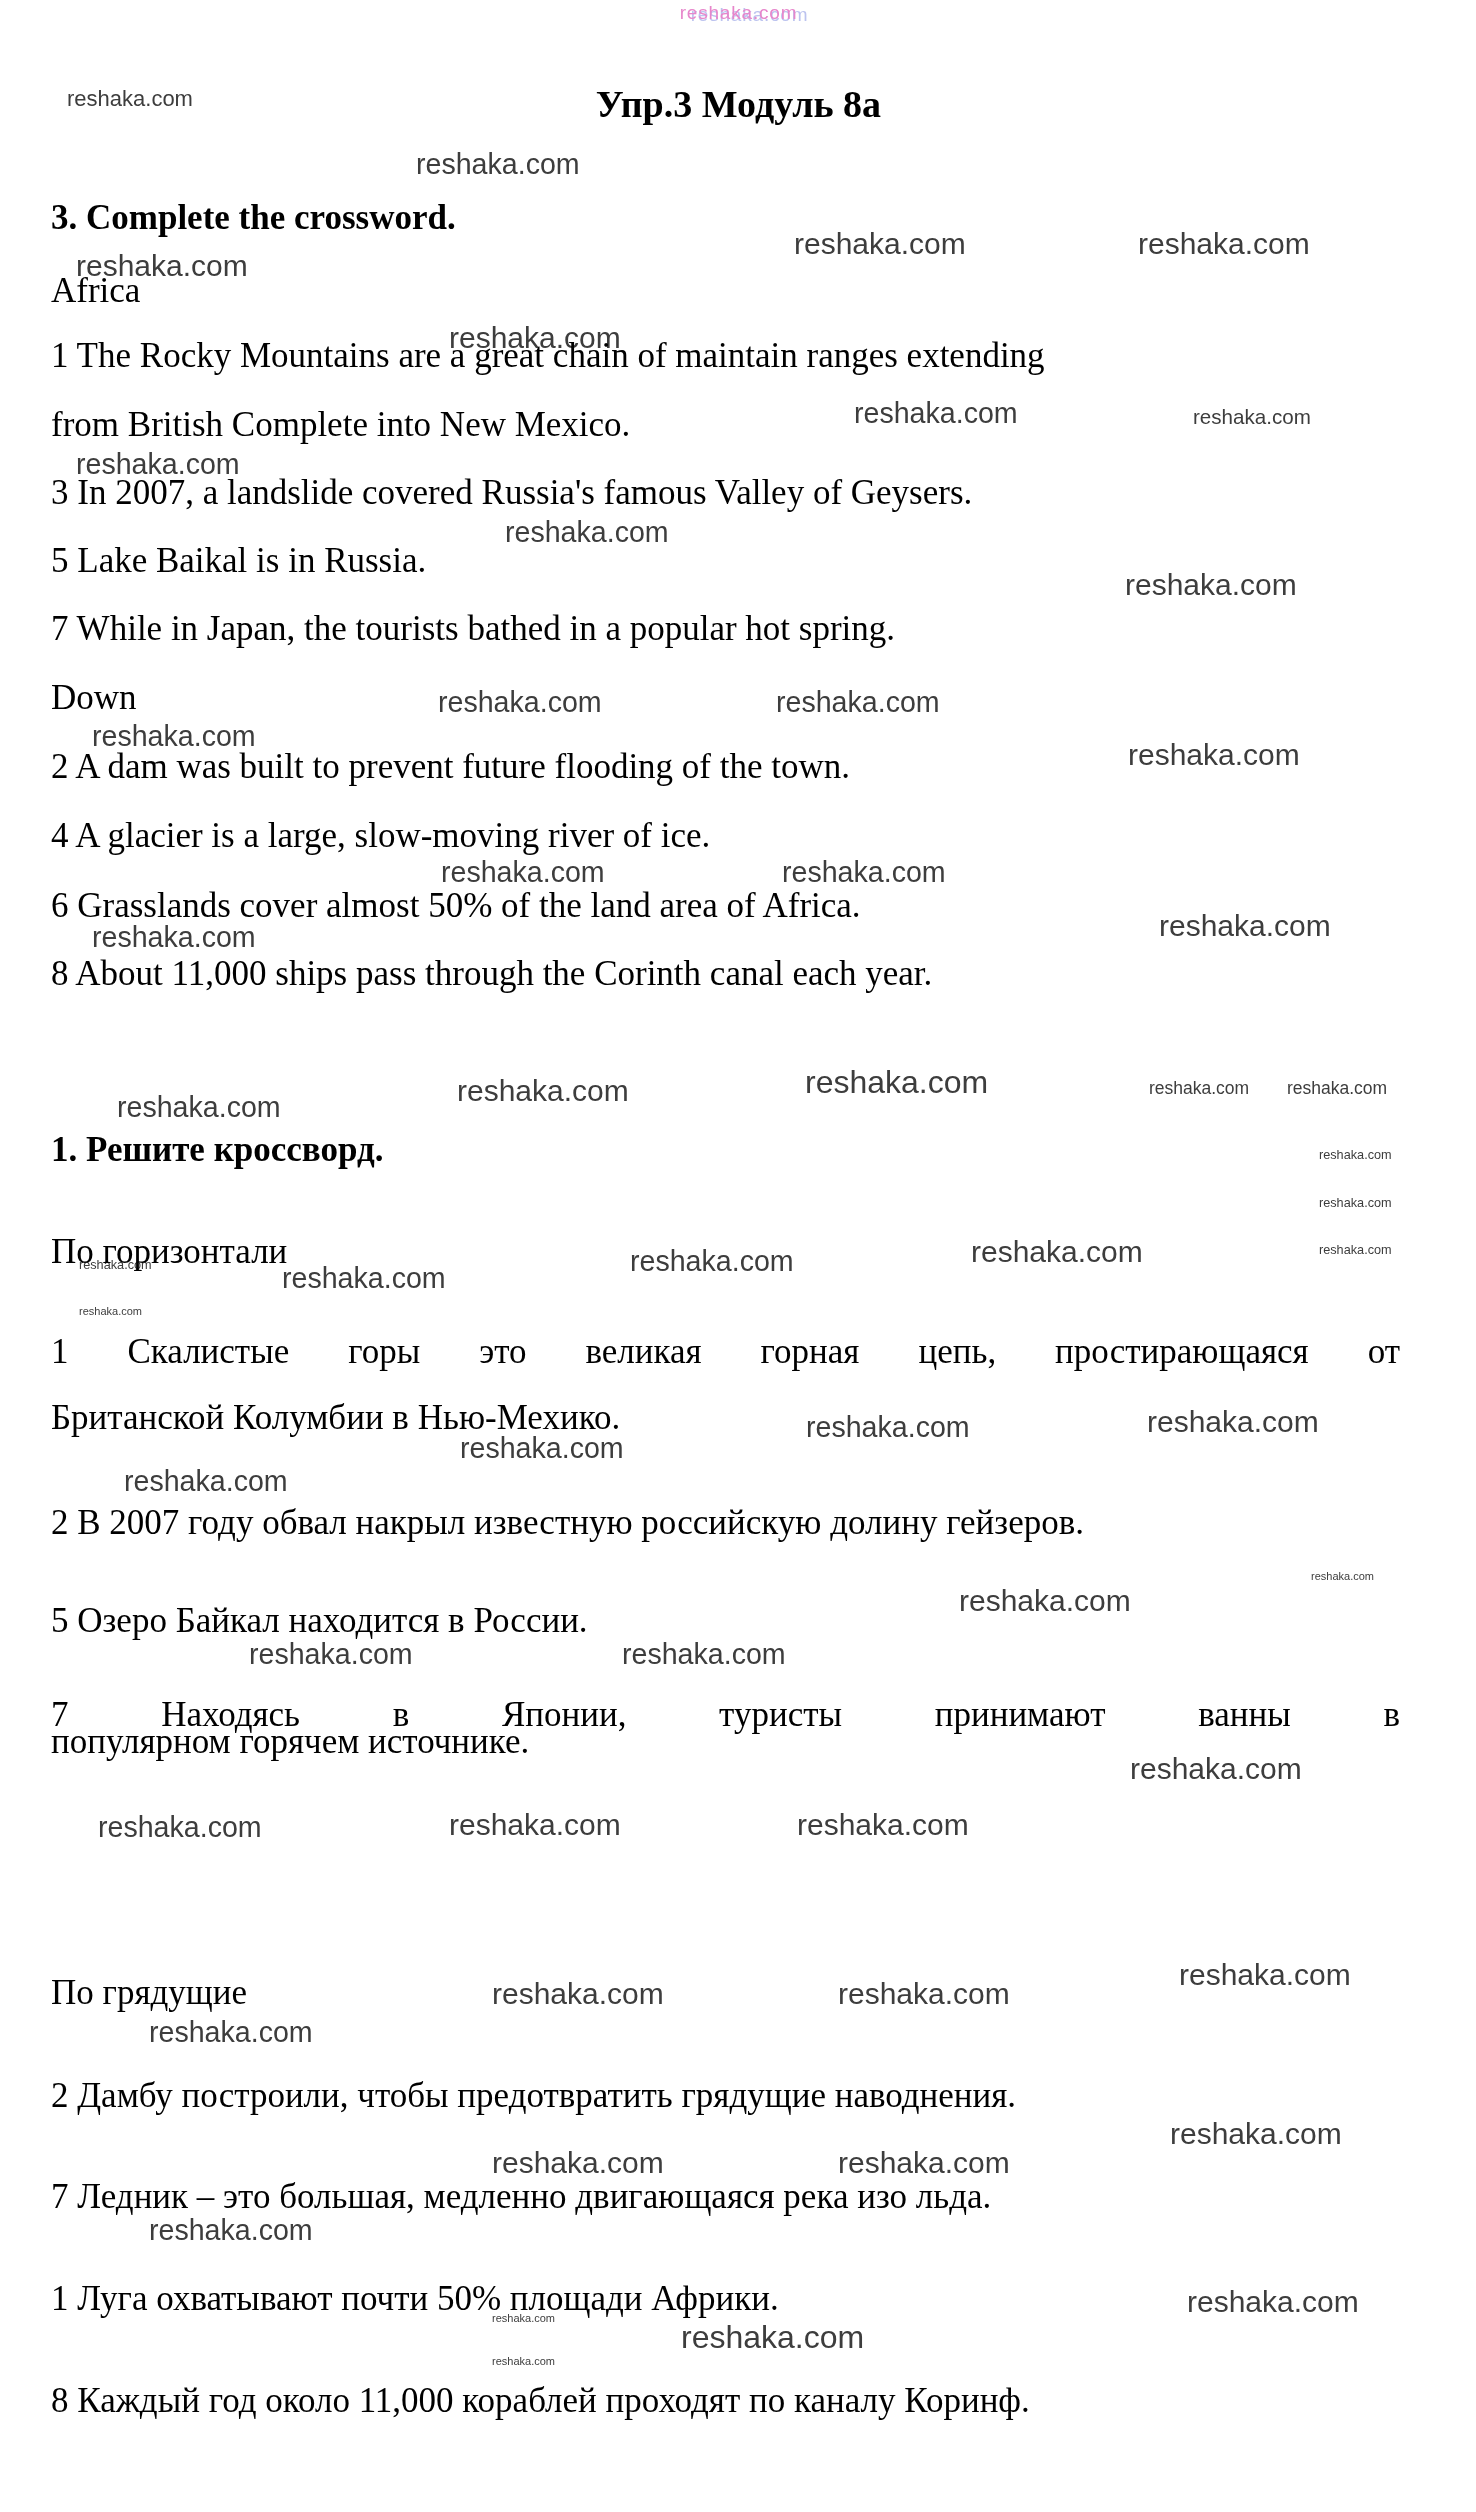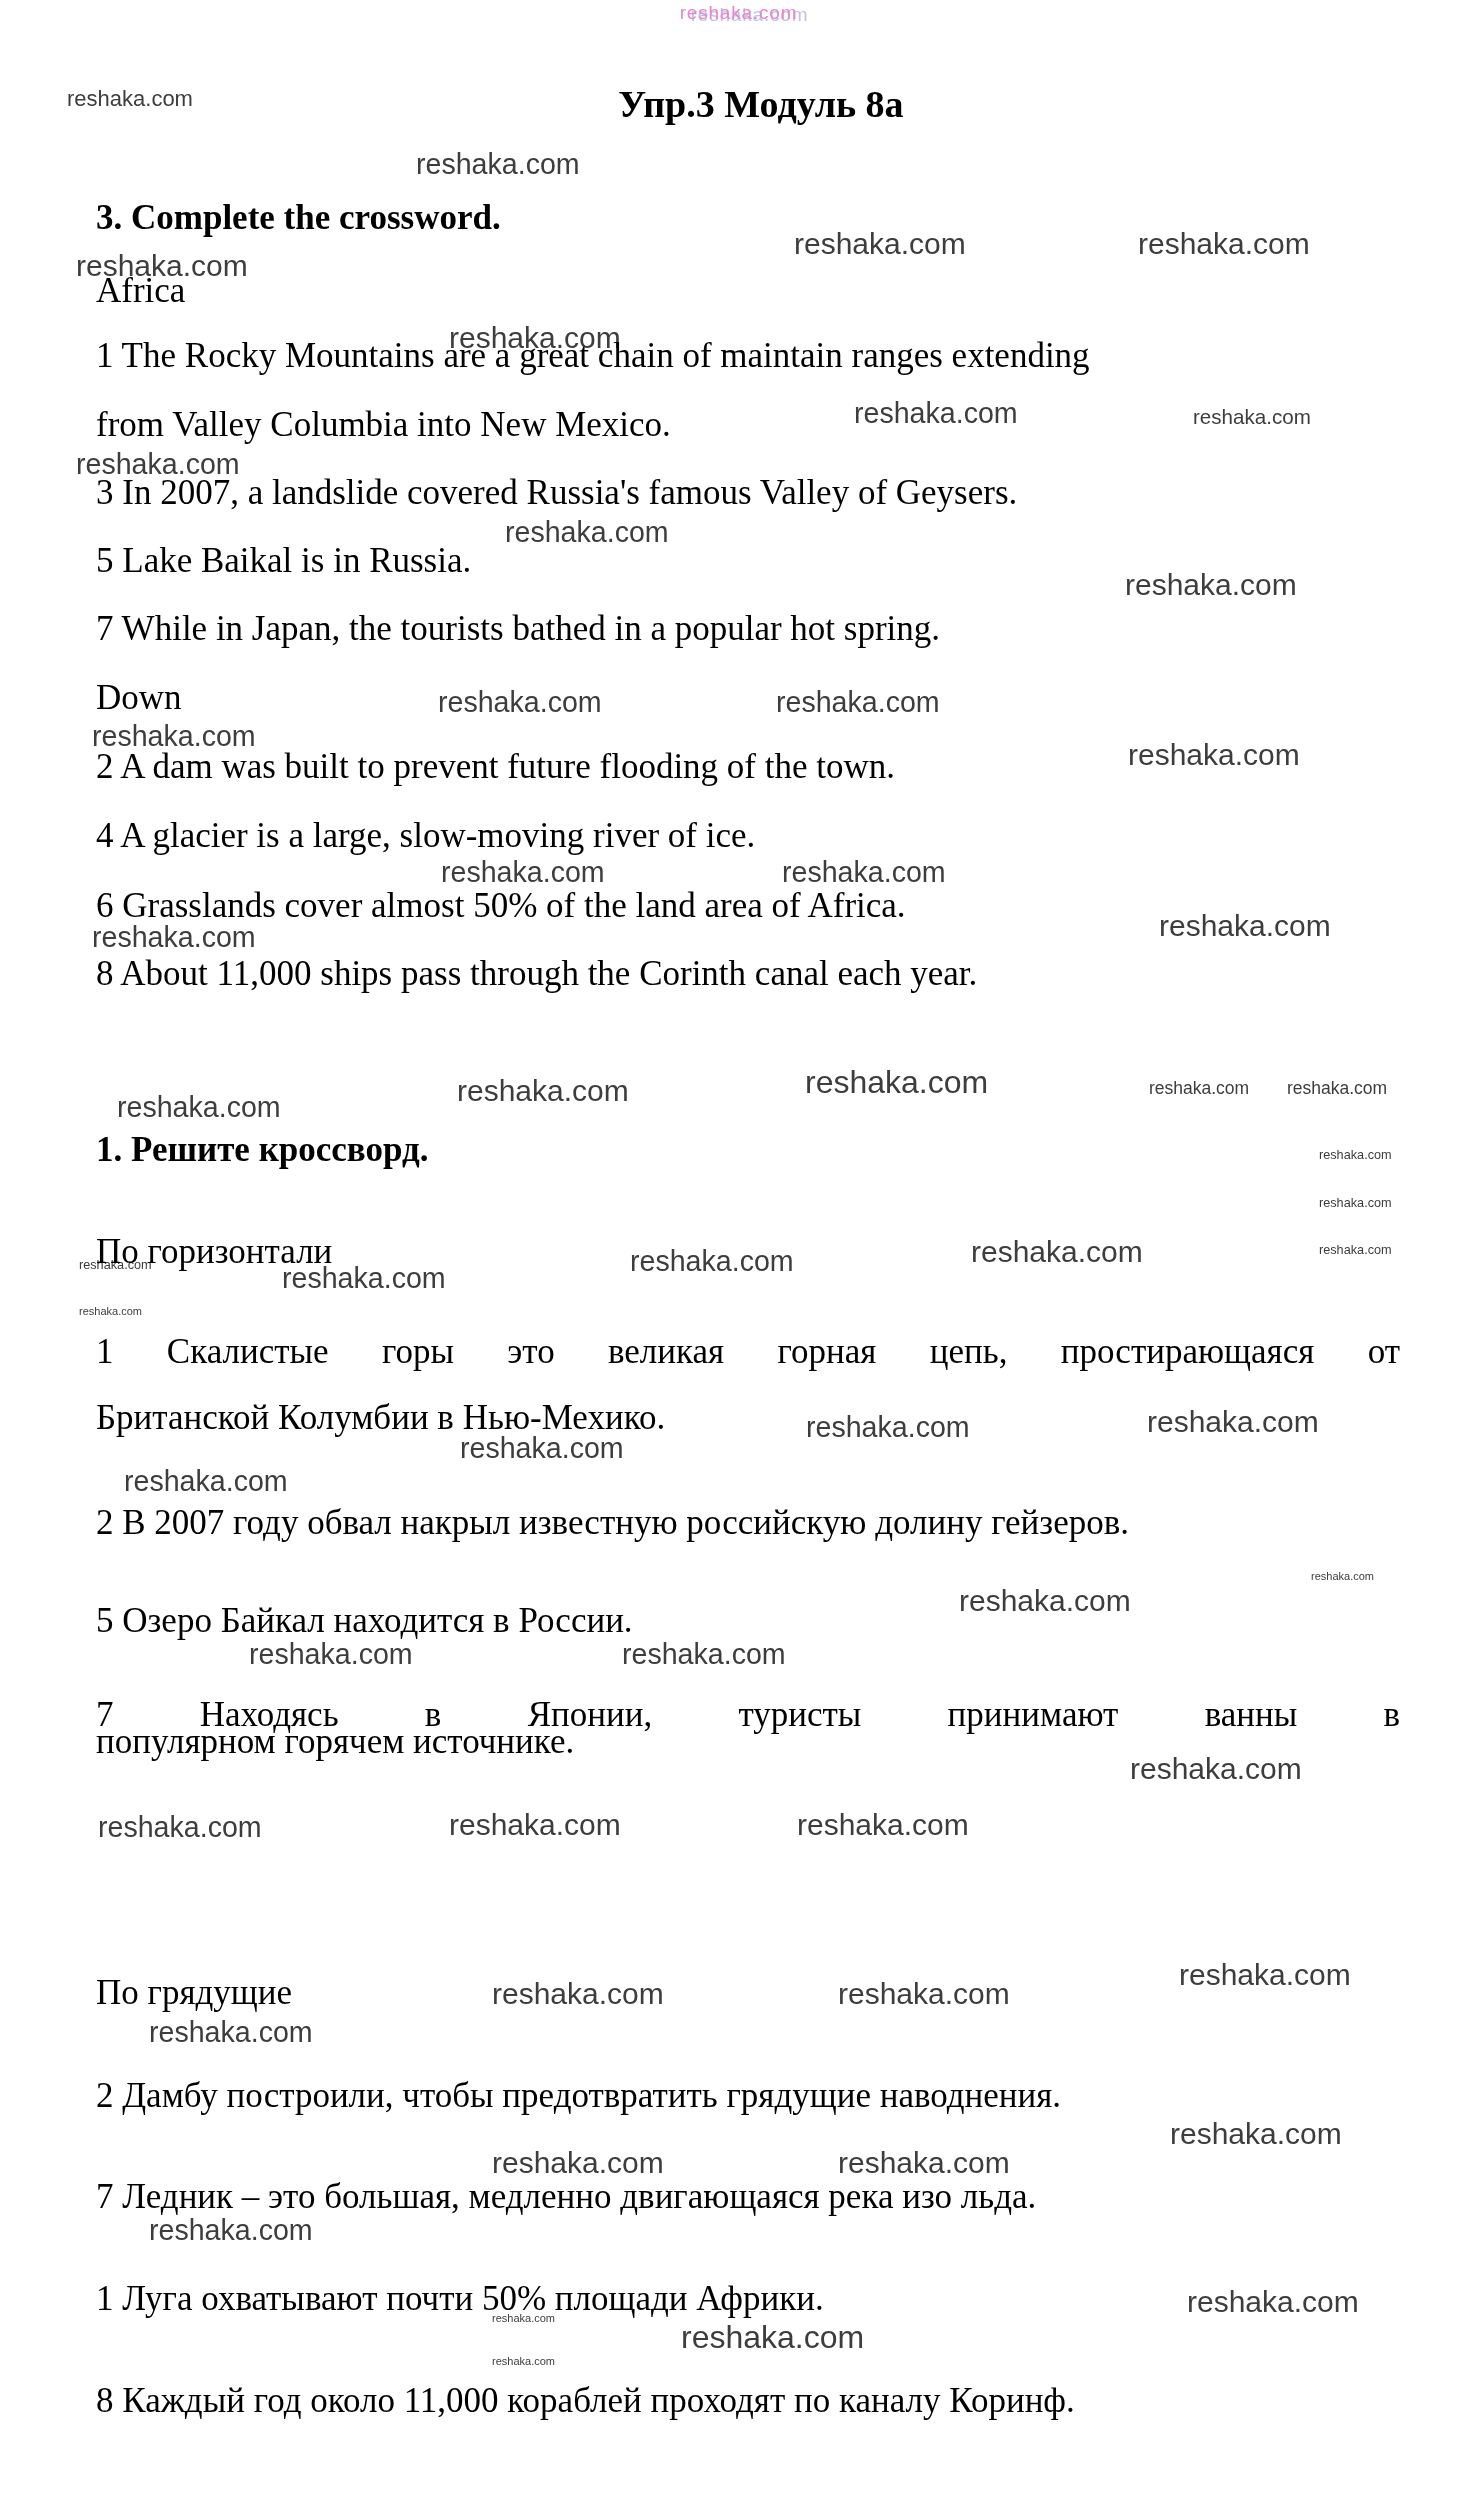--- a/index.html
+++ b/index.html
@@ -38,21 +38,20 @@
     z-index: 1;
   }
   
   .line {
     position: absolute;
     left: 51px;
     font-size: 35px;
     line-height: 1.15;
     white-space: nowrap;
     z-index: 2;
-    padding-left: 45px;
   }
   .bold { font-weight: bold; }
   .title { font-size: 38px; }
   .center { left: 0; width: 100%; text-align: center; }
   .just {
     white-space: normal;
     width: 1349px;
     text-align: justify;
     text-align-last: justify;
   }
@@ -119,21 +118,21 @@
     <span class="wm" style="left: 492px; top: 2355px; font-size: 11px;">reshaka.com</span>
   </div>
 
 <div class="top-wm">reshaka.com</div>
 
 <div class="line center bold title" style="top:83px">Упр.3 Модуль 8а</div>
 
 <div class="line bold" style="top:198px">3. Complete the crossword.</div>
 <div class="line" style="top:271px">Africa</div>
 <div class="line" style="top:336px">1 The Rocky Mountains are a great chain of maintain ranges extending</div>
-<div class="line" style="top:405px">from Valley Columbia into New Mexico.</div>
+<div class="line" style="top:405px">from British Complete into New Mexico.</div>
 <div class="line" style="top:473px">3 In 2007, a landslide covered Russia's famous Valley of Geysers.</div>
 <div class="line" style="top:541px">5 Lake Baikal is in Russia.</div>
 <div class="line" style="top:609px">7 While in Japan, the tourists bathed in a popular hot spring.</div>
 <div class="line" style="top:678px">Down</div>
 <div class="line" style="top:747px">2 A dam was built to prevent future flooding of the town.</div>
 <div class="line" style="top:816px">4 A glacier is a large, slow-moving river of ice.</div>
 <div class="line" style="top:886px">6 Grasslands cover almost 50% of the land area of Africa.</div>
 <div class="line" style="top:954px">8 About 11,000 ships pass through the Corinth canal each year.</div>
 
 <div class="line bold" style="top:1130px">1. Решите кроссворд.</div>

